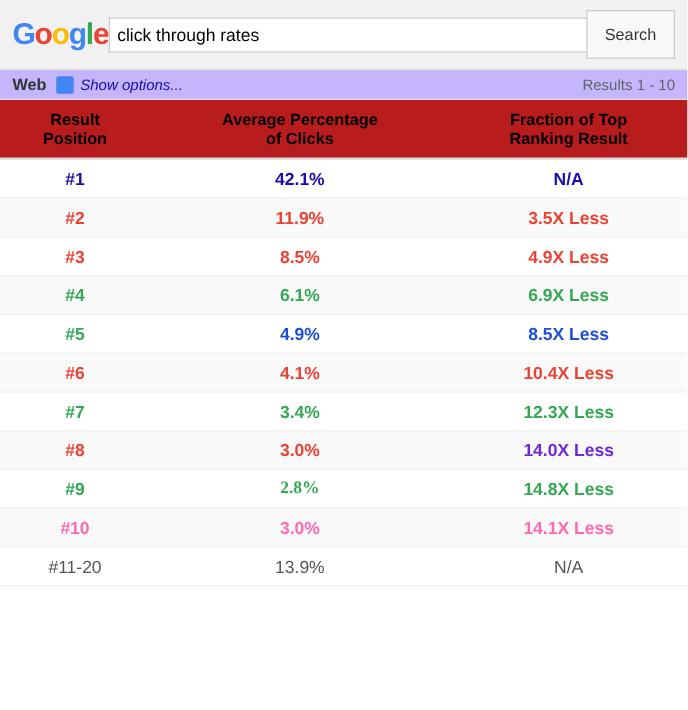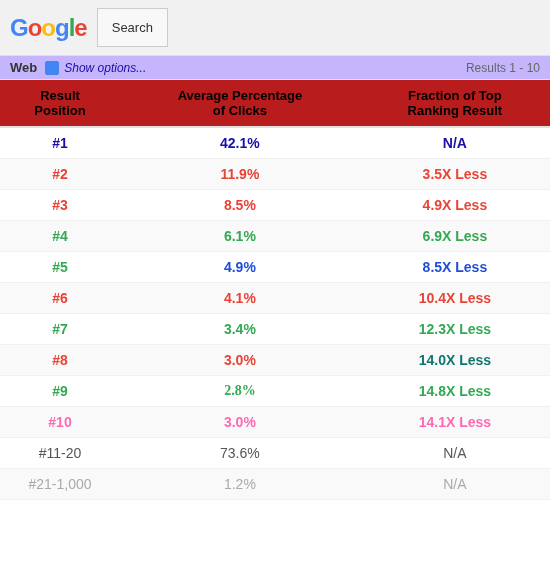--- a/index.html
+++ b/index.html
@@ -16,21 +16,20 @@
       display: flex;
       align-items: center;
       padding: 8px 10px;
       border-bottom: 1px solid #e0e0e0;
       background: #f1f1f1;
     }
     .google-logo {
       font-size: 24px;
       font-weight: bold;
       letter-spacing: -1px;
-      margin-right: 10px;
     }
     .google-logo .g1 { color: #4285F4; }
     .google-logo .g2 { color: #EA4335; }
     .google-logo .g3 { color: #FBBC05; }
     .google-logo .g4 { color: #4285F4; }
     .google-logo .g5 { color: #34A853; }
     .google-logo .g6 { color: #EA4335; }
 
     .search-input {
       flex: 1;
@@ -133,20 +132,21 @@
       font-weight: normal;
     }
   </style>
 </head>
 <body>
 
 <div class="search-header">
   <div class="google-logo">
     <span class="g1">G</span><span class="g2">o</span><span class="g3">o</span><span class="g4">g</span><span class="g5">l</span><span class="g6">e</span>
   </div>
+  <input class="search-input" type="text" value="click through rates" style="">
   <button class="search-button">Search</button>
 </div>
 
 <div class="nav-bar">
   <div class="nav-left">
     <span class="nav-web">Web</span>
     <span class="show-options">
       <span class="show-options-icon"></span>
       <span>Show options...</span>
     </span>
@@ -194,36 +194,31 @@
         <td style="color: rgb(234, 67, 53);">10.4X Less</td>
       </tr>
       <tr>
         <td style="color: rgb(52, 168, 83);">#7</td>
         <td style="color: rgb(52, 168, 83);">3.4%</td>
         <td style="color: rgb(52, 168, 83);">12.3X Less</td>
       </tr>
       <tr>
         <td style="color: rgb(234, 67, 53);">#8</td>
         <td style="color: rgb(234, 67, 53);">3.0%</td>
-        <td style="color: #0f766e;">14.0X Less</td>
+        <td style="color: #6d28d9;">14.0X Less</td>
       </tr>
       <tr>
         <td style="color: rgb(52, 168, 83);">#9</td>
         <td style="color: rgb(52, 168, 83); font-family: Liberation Serif, serif;">2.8%</td>
         <td style="color: rgb(52, 168, 83);">14.8X Less</td>
       </tr>
       <tr>
         <td style="color: rgb(255, 105, 180);">#10</td>
         <td style="color: rgb(255, 105, 180);">3.0%</td>
         <td style="color: rgb(255, 105, 180);">14.1X Less</td>
       </tr>
       <tr class="grey-row">
         <td style="color: rgb(85, 85, 85);">#11-20</td>
-        <td style="color: rgb(85, 85, 85);">73.6%</td>
+        <td style="color: rgb(85, 85, 85);">13.9%</td>
         <td style="color: rgb(85, 85, 85);">N/A</td>
-      </tr>
-      <tr class="grey-row">
-        <td style="color: rgb(170, 170, 170);">#21-1,000</td>
-        <td style="color: rgb(170, 170, 170);">1.2%</td>
-        <td style="color: rgb(170, 170, 170);">N/A</td>
       </tr>
     </tbody>
 </table>
 
 </body></html>

